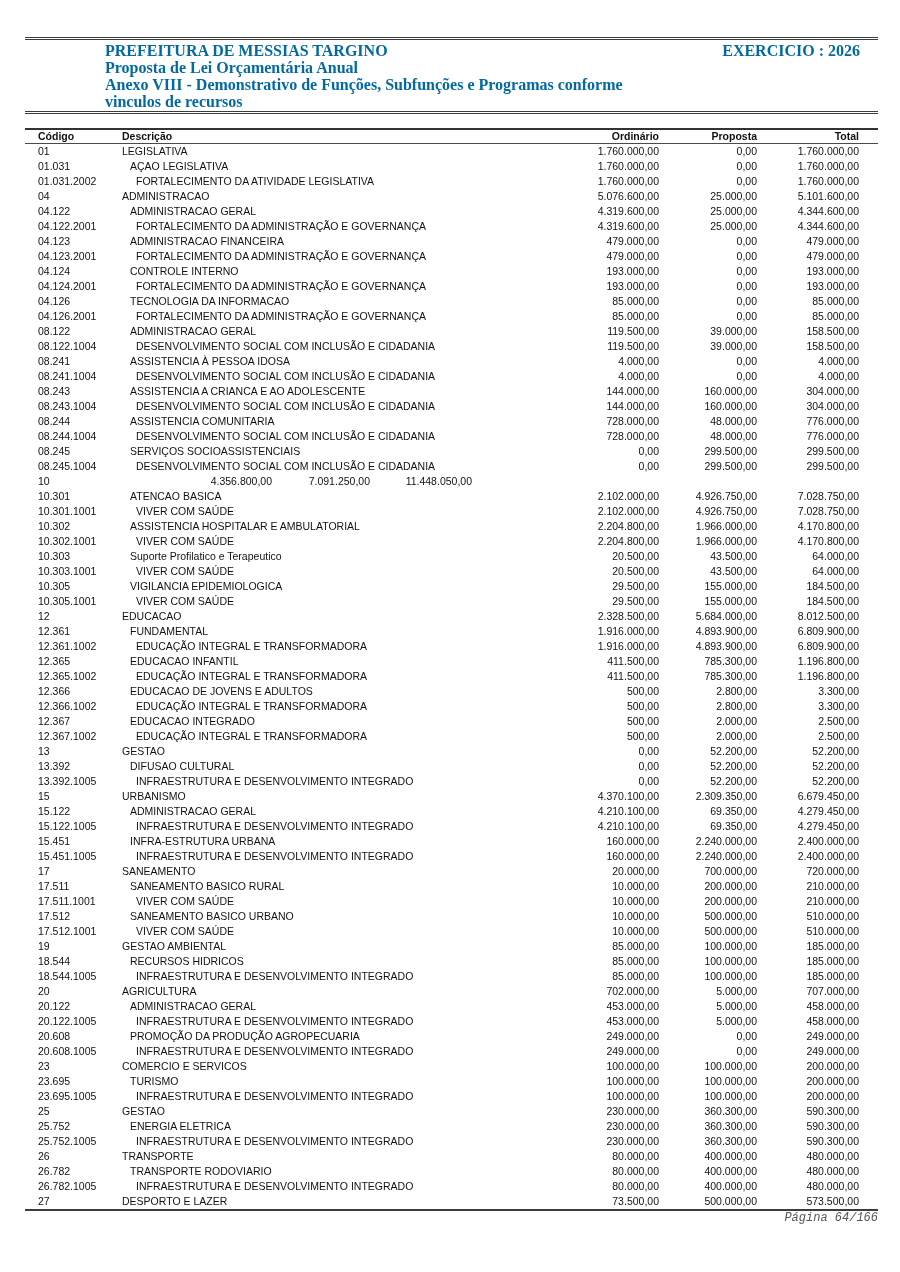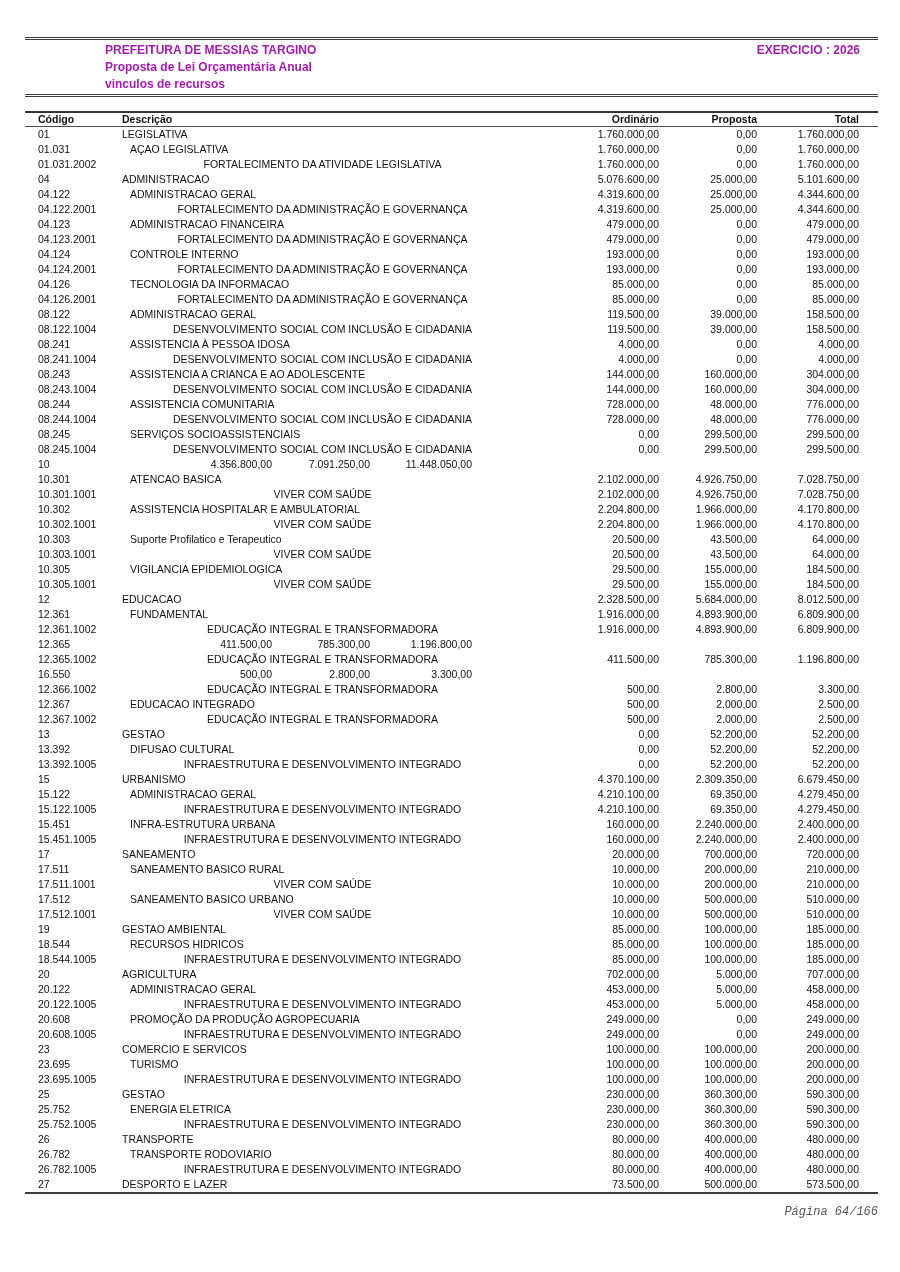--- a/index.html
+++ b/index.html
@@ -15,70 +15,71 @@
   .rule-double {
     margin:0 22px 0 25px;
     height:3px;
     border-top:1px solid #3c3c3c;
     border-bottom:1px solid #3c3c3c;
   }
   .rule-top { margin-top:37px; }
   .doc-header {
     margin:0 22px 0 25px;
     padding:2px 0 1px 0;
-    font-family:Liberation Sans, sans-serif;
+    font-family:Liberation Serif, serif;
     font-weight:bold;
-    font-size:12px;
+    font-size:16px;
     line-height:17px;
-    color:#a21caf;
+    color:#0369a1;
   }
   .doc-header .h-line { padding-left:80px; white-space:nowrap; }
   .h-row1 { display:flex; justify-content:space-between; padding-left:80px; padding-right:18px; }
   .table-area { margin:12px 22px 0 25px; }
   .thead-rule { margin-top:14px; height:2px; background:#333; }
   .subhead-rule { height:1px; background:#4a4a4a; }
   .bottom-rule { height:2px; background:#3c3c3c; }
   .row {
     display:flex;
     height:15px; line-height:15px;
     font-size:10.5px;
     padding-left:13px; padding-right:19px;
     white-space:nowrap;
   }
   .row.head { height:13px; line-height:13px; font-weight:bold; }
   .c-code  { width:84px; }
   .c-desc  { width:387px; overflow:visible; }
   .c-desc.lvl2 { padding-left:8px; }
-  .c-desc.lvl3 { padding-left:14px;text-align:center; }
+  .c-desc.lvl3 { padding-left:14px; }
   .c-num   { text-align:right; }
   .c-ord   { width:150px; }
   .c-vinc  { width:98px; }
   .c-total { width:102px; }
   .page-footer {
-    margin:11px 22px 0 25px;
+    margin:0 22px 0 25px;
     text-align:right;
     font-family:"Liberation Mono", monospace;
     font-style:italic;
     font-size:12px;
     color:#555;
   }
 </style>
 </head>
 <body>
 
 <div class="page">
 
   <div class="rule-double rule-top"></div>
 
   <div class="doc-header">
     <div class="h-row1">
       <span>PREFEITURA DE MESSIAS TARGINO</span>
       <span>EXERCICIO : 2026</span>
     </div>
     <div class="h-line">Proposta de Lei Orçamentária Anual</div>
+    <div class="h-line">Anexo VIII - Demonstrativo de Funções, Subfunções e Programas conforme</div>
     <div class="h-line">vinculos de recursos</div>
   </div>
 
   <div class="rule-double"></div>
 
   <div class="table-area">
     <div class="thead-rule"></div>
     <div class="row head">
       <span class="c-code">Código</span>
       <span class="c-desc">Descrição</span>
@@ -356,35 +357,37 @@
   <div class="row">
     <span class="c-code">12.361.1002</span>
     <span class="c-desc lvl3">EDUCAÇÃO INTEGRAL E TRANSFORMADORA</span>
     <span class="c-num c-ord">1.916.000,00</span>
     <span class="c-num c-vinc">4.893.900,00</span>
     <span class="c-num c-total">6.809.900,00</span>
   </div>
 
   <div class="row">
     <span class="c-code">12.365</span>
+    <span class="c-desc lvl2">EDUCACAO INFANTIL</span>
     <span class="c-num c-ord">411.500,00</span>
     <span class="c-num c-vinc">785.300,00</span>
     <span class="c-num c-total">1.196.800,00</span>
   </div>
 
   <div class="row">
     <span class="c-code">12.365.1002</span>
     <span class="c-desc lvl3">EDUCAÇÃO INTEGRAL E TRANSFORMADORA</span>
     <span class="c-num c-ord">411.500,00</span>
     <span class="c-num c-vinc">785.300,00</span>
     <span class="c-num c-total">1.196.800,00</span>
   </div>
 
   <div class="row">
-    <span class="c-code">16.550</span>
+    <span class="c-code">12.366</span>
+    <span class="c-desc lvl2">EDUCACAO DE JOVENS E ADULTOS</span>
     <span class="c-num c-ord">500,00</span>
     <span class="c-num c-vinc">2.800,00</span>
     <span class="c-num c-total">3.300,00</span>
   </div>
 
   <div class="row">
     <span class="c-code">12.366.1002</span>
     <span class="c-desc lvl3">EDUCAÇÃO INTEGRAL E TRANSFORMADORA</span>
     <span class="c-num c-ord">500,00</span>
     <span class="c-num c-vinc">2.800,00</span>

